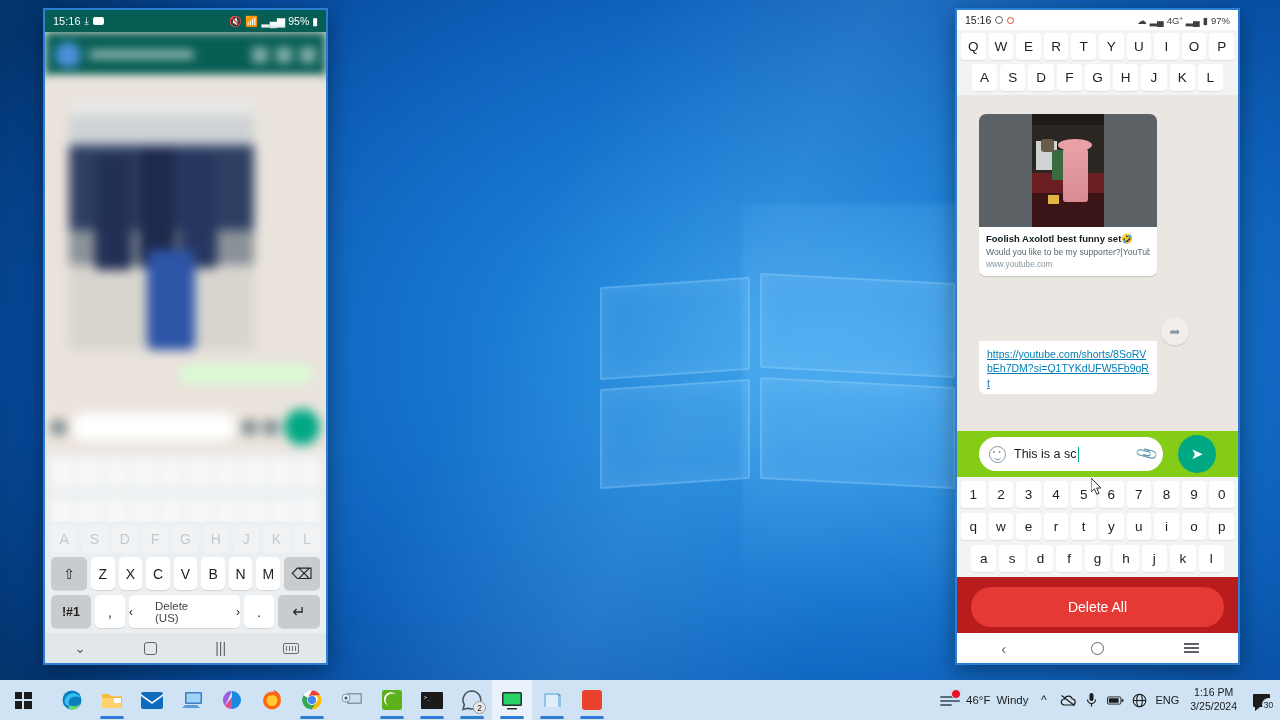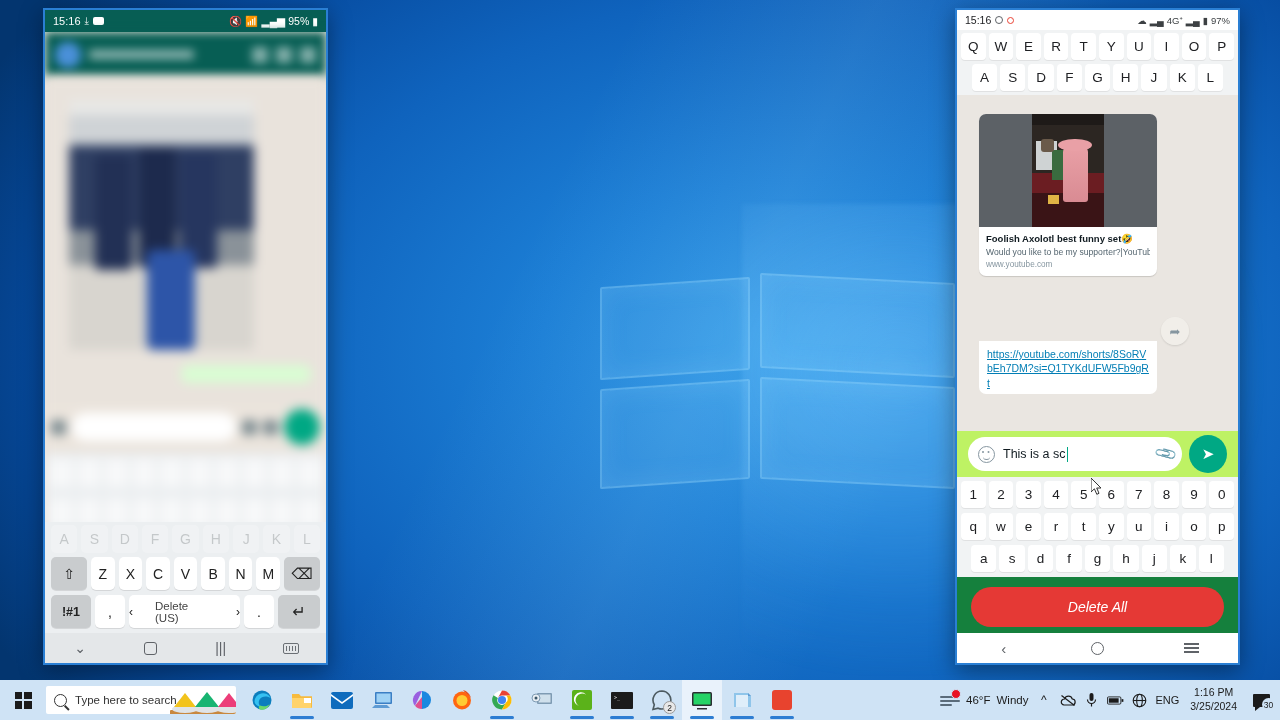--- a/index.html
+++ b/index.html
@@ -164,43 +164,43 @@
                        white-space:nowrap; overflow:hidden; }
   .r-card .meta .dom { font-size:8.2px; color:#8696a0; margin-top:2px; }
   .r-link { position:absolute; left:22px; top:246px; width:178px; background:#fff;
             border-radius:0 0 7px 7px; padding:6px 8px 4px; }
   .r-link a { font-size:10.5px; color:#027eb5; line-height:1.38; display:block; word-break:break-all; }
   .r-fwd { position:absolute; left:204px; top:222px; width:28px; height:28px; border-radius:50%;
            background:rgba(240,238,233,.96); display:flex; align-items:center; justify-content:center;
            color:#8696a0; font-size:13px; box-shadow:0 1px 2px rgba(0,0,0,.12); }
 
   
-  .r-composer { height:46px; background:#bef264; display:flex; align-items:center;
-                padding:0 11px; gap:7px; flex:0 0 46px; }
+  .r-composer { height:46px; background:#84cc16; display:flex; align-items:center;
+                padding:0 22px; gap:15px; flex:0 0 46px; }
   .r-inputwrap { flex:1 1 auto; height:34px; background:#fff; border-radius:18px;
                  display:flex; align-items:center; padding:0 10px; gap:8px; }
   .r-emoji { width:17px; height:17px; border-radius:50%; border:1.6px solid #8696a0; position:relative; flex:0 0 auto; }
   .r-emoji:before{content:"";position:absolute;left:3.2px;top:4.5px;width:2.2px;height:2.2px;border-radius:50%;background:#8696a0;
                   box-shadow:5.5px 0 0 #8696a0;}
   .r-emoji:after{content:"";position:absolute;left:3.5px;top:8.5px;width:7px;height:3.5px;
                  border-bottom:1.5px solid #8696a0;border-radius:0 0 6px 6px;}
   .r-txt { flex:1 1 auto; font-size:12.5px; color:#111b21; display:flex; align-items:center; }
   .r-caret { display:inline-block; width:1.6px; height:15px; background:#00a884; margin-left:1px; }
   .r-clip { width:16px; height:16px; color:#8696a0; font-size:15px; flex:0 0 auto; transform:rotate(-35deg); }
   .r-send { width:38px; height:38px; border-radius:50%; background:#00a884; flex:0 0 auto;
             display:flex; align-items:center; justify-content:center; color:#fff; font-size:15px; }
 
   
   .r-kb { background:#f1f3f4; padding:4px 2px 0; flex:0 0 auto; }
   .r-kb .row { display:flex; gap:3px; padding:0 2px 5px; }
   .r-kb .row.i1 { padding-left:12px; padding-right:12px; }
   .r-kb .k { flex:1 1 0; height:27px; background:#fff; border-radius:4px;
              display:flex; align-items:center; justify-content:center;
              font-size:13.5px; color:#202124; box-shadow:0 1px 0 rgba(0,0,0,.07); }
-  .r-delete-wrap { background:#15803d; padding:10px 14px 6px; flex:0 0 auto;font-style:italic; }
+  .r-delete-wrap { background:#b91c1c; padding:10px 14px 6px; flex:0 0 auto; }
   .r-delete { height:40px; background:#e53935; border-radius:20px; color:#fff;
               display:flex; align-items:center; justify-content:center; font-size:14px; }
   .r-nav { height:30px; background:#fff; display:flex; align-items:center; flex:0 0 30px; }
   .r-nav > div { flex:1 1 0; display:flex; align-items:center; justify-content:center;
                  color:#5f6368; font-size:15px; }
   .r-nav .circ { width:13px; height:13px; border:1.6px solid #5f6368; border-radius:50%; }
   .r-nav .bars { width:15px; height:10px;
                  background:repeating-linear-gradient(#5f6368 0 1.6px, transparent 1.6px 4.2px); }
 
   
@@ -527,33 +527,20 @@
 <div id="taskbar">
   <div id="startbtn">
     <span class="winlogo">
         <i></i>
         <i></i>
         <i></i>
         <i></i>
       </span>
   </div>
 
-  <div id="searchbox">
-    <span class="mag"></span>
-    <span class="ph">Type here to search</span>
-    <svg class="holi" viewBox="0 0 78 28">
-      <rect x="2" y="22" width="74" height="5" rx="1" fill="#c8883f"></rect>
-      <ellipse cx="17" cy="21" rx="13" ry="4" fill="#dfe3e6"></ellipse>
-      <ellipse cx="39" cy="21" rx="13" ry="4" fill="#dfe3e6"></ellipse>
-      <ellipse cx="61" cy="21" rx="13" ry="4" fill="#dfe3e6"></ellipse>
-      <path d="M17 5 L28 19 L6 19 Z" fill="#f2c31c"></path>
-      <path d="M39 4 L51 19 L27 19 Z" fill="#18b471"></path>
-      <path d="M61 5 L72 19 L50 19 Z" fill="#ec3d79"></path>
-    </svg>
-  </div>
 
   <div class="tasks">
     <div class="tk">
       <svg width="22" height="22" viewBox="0 0 22 22">
           <circle cx="11" cy="11" r="9.5" fill="#0c7ebd"></circle>
           <path d="M3.5 12.5a8.5 8.5 0 0116.2-3.4c-3 -2.2 -9 -2.4 -11.3 1.6 -1.4 2.4 -.6 5.4 1.4 7.2 -3.4 -.6 -6 -2.6 -6.3 -5.4z" fill="#35c1f1"></path>
           <path d="M9 16.5c3 1.4 7.6 1 9.7-1.6-1.4 3.9-5.2 6.3-9 5.8-2-.6-2.6-2.8-.7-4.2z" fill="#6bd96b"></path>
         </svg>
     </div>
     <div class="tk">

